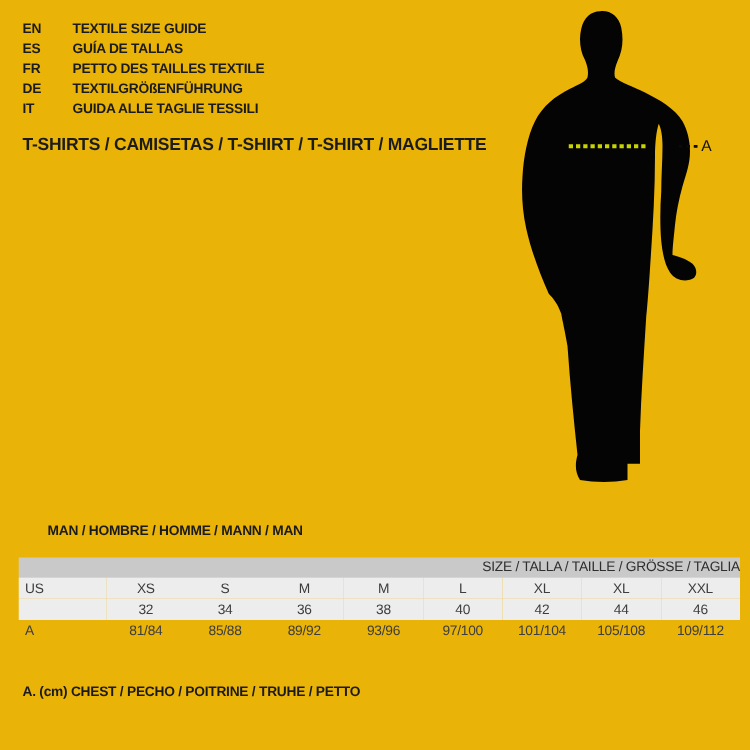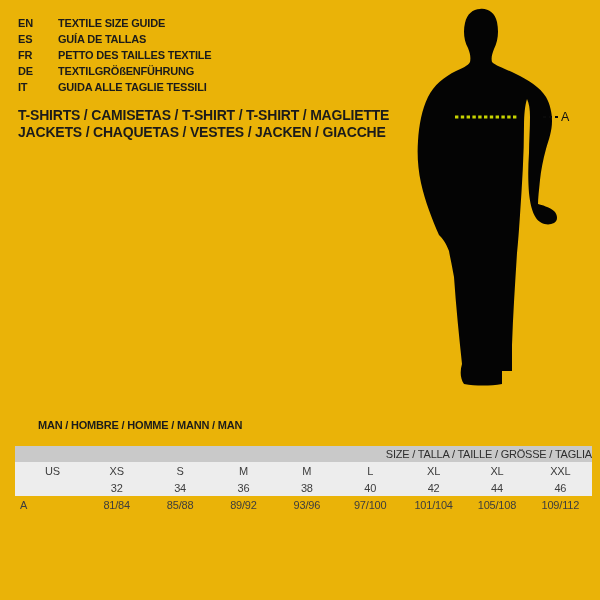--- a/index.html
+++ b/index.html
@@ -35,21 +35,21 @@
   table.size-table col.label-col { width:70px; }
   table.size-table th {
     background:#c9c9c9; font-weight:400; text-align:right; padding-left:5px;
     height:16px; font-size:11px; color:#2e2e2e; letter-spacing:-0.2px;
   }
   table.size-table td {
     height:17px; font-size:11px; color:#3d3d3d; text-align:center;
     letter-spacing:-0.2px; vertical-align:middle;
   }
   table.size-table td.row-label { text-align:left; padding-left:5px; color:#3d3d3d; }
-  table.size-table tr.shaded td { background:#ededed;text-align:center; }
+  table.size-table tr.shaded td { background:#ededed; }
 
   
   .footnote { position:absolute; left:18px; top:548px; font-size:11px; font-weight:700; letter-spacing:-0.2px; }
 </style>
 </head>
 <body>
 
 <div class="canvas">
 
   <div class="lang-list">
@@ -74,21 +74,20 @@
     </div>
 
     <div class="lang-row">
       <span class="lang-code">IT</span>
       <span class="lang-text">GUIDA ALLE TAGLIE TESSILI</span>
     </div>
   </div>
 
   <div class="categories">
     <div class="category-line">T-SHIRTS / CAMISETAS / T-SHIRT / T-SHIRT / MAGLIETTE</div>
-    <div class="category-line">JACKETS / CHAQUETAS / VESTES / JACKEN / GIACCHE</div>
   </div>
 
   <div class="figure">
     <svg viewBox="0 0 160 400" aria-hidden="true">
       <path fill="#040404" d="
         M 70 4
         C 78 3 85 8 87 17
         C 89 27 88 36 84 44
         C 82 49 81 53 82 57
         C 86 61 96 64 106 69
@@ -184,14 +183,15 @@
             <td>93/96</td>
             <td>97/100</td>
             <td>101/104</td>
             <td>105/108</td>
             <td>109/112</td>
           </tr>
   </tbody>
     </table>
   </div>
 
+  <div class="footnote">A. (cm) CHEST / PECHO / POITRINE / TRUHE / PETTO</div>
 
 </div>
 
 </body></html>

